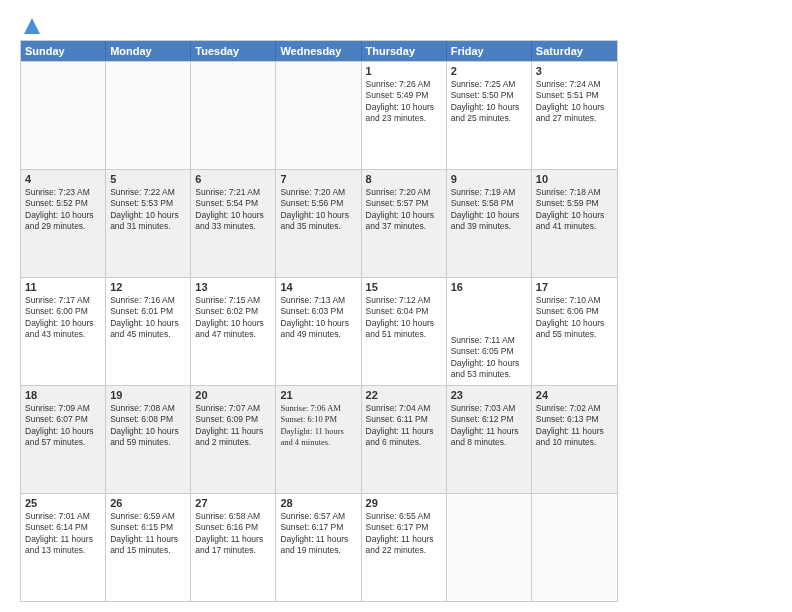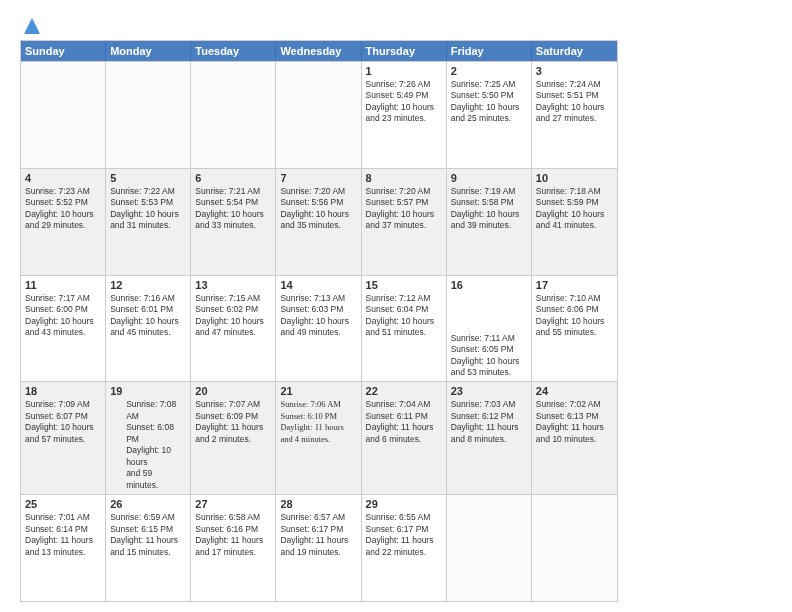--- a/index.html
+++ b/index.html
@@ -277,21 +277,21 @@
         <div class="cal-row shaded-row">
           <div class="cal-cell">
             <div class="day-number">18</div>
             <div class="cell-info" style="white-space: pre-line;">Sunrise: 7:09 AM
 Sunset: 6:07 PM
 Daylight: 10 hours
 and 57 minutes.</div>
           </div>
           <div class="cal-cell">
             <div class="day-number">19</div>
-            <div class="cell-info" style="white-space: pre-line; margin-left: 16px;">Sunrise: 7:08 AM
+            <div class="cell-info" style="white-space: pre-line;">Sunrise: 7:08 AM
 Sunset: 6:08 PM
 Daylight: 10 hours
 and 59 minutes.</div>
           </div>
           <div class="cal-cell">
             <div class="day-number">20</div>
             <div class="cell-info" style="white-space: pre-line;">Sunrise: 7:07 AM
 Sunset: 6:09 PM
 Daylight: 11 hours
 and 2 minutes.</div>

